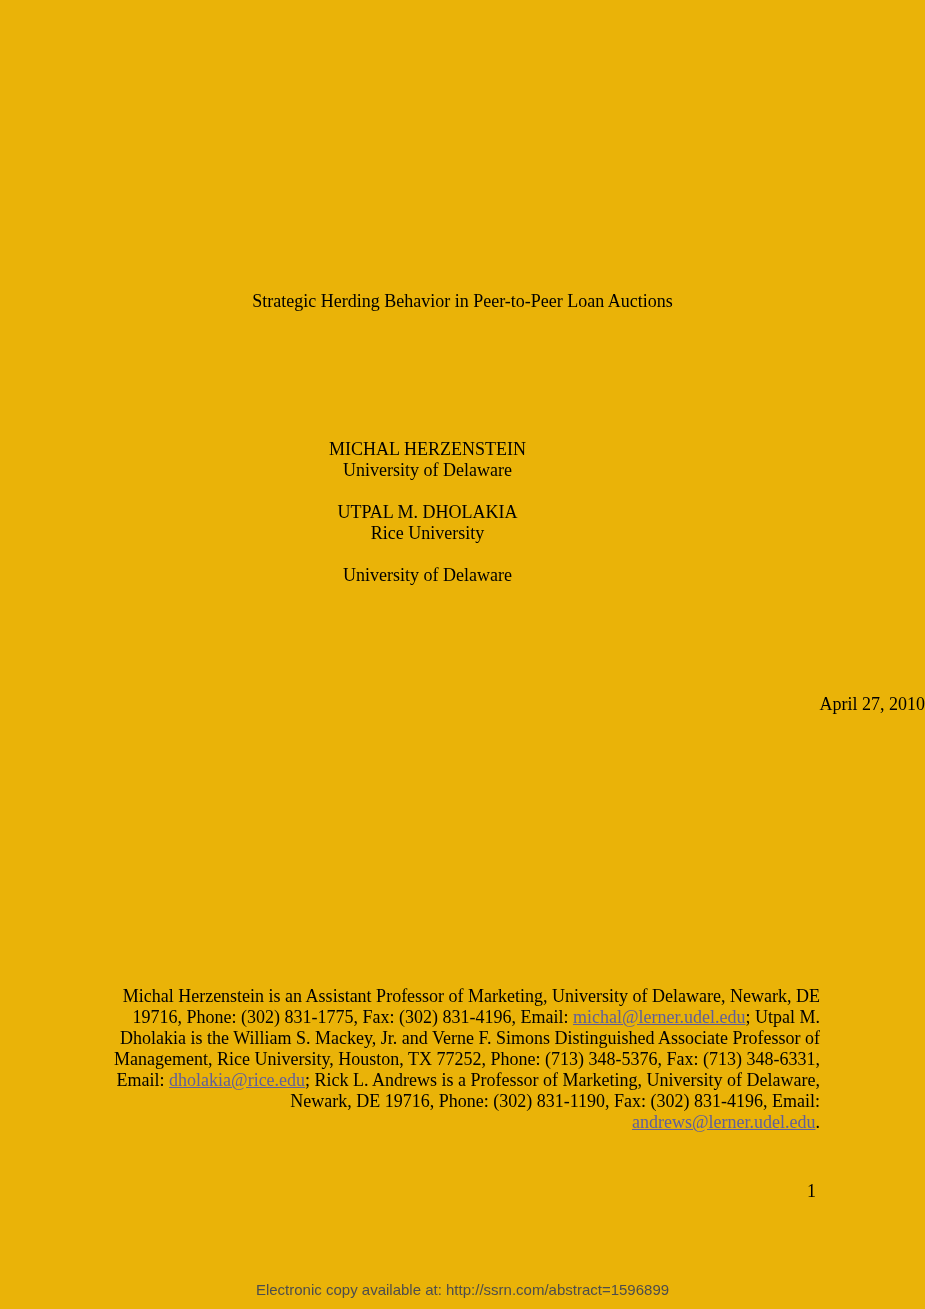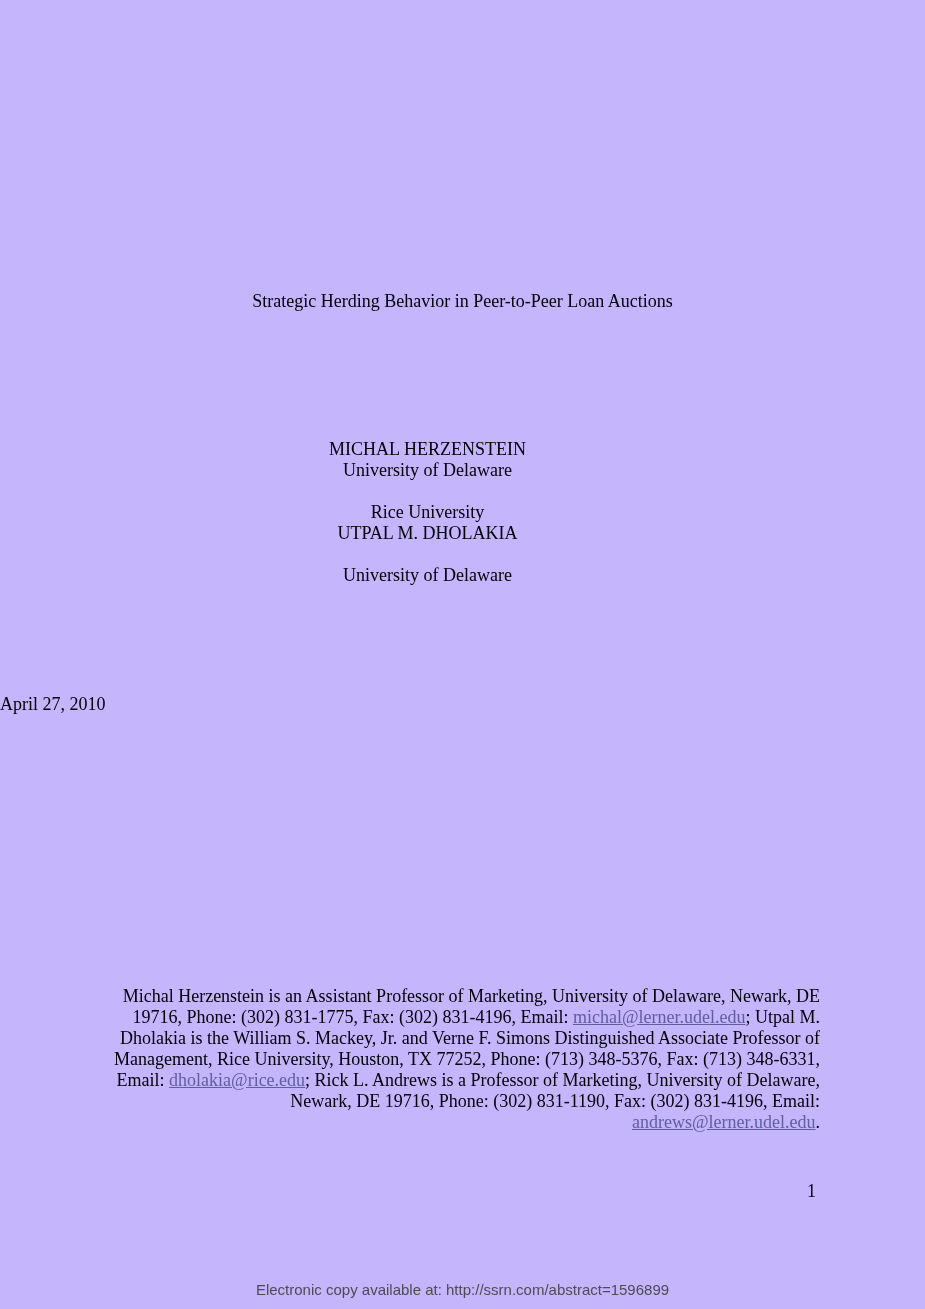--- a/index.html
+++ b/index.html
@@ -4,21 +4,21 @@
 <style>
   html, body {
     margin: 0;
     padding: 0;
     background: #ffffff;
   }
   .page {
     position: relative;
     width: 925px;
     height: 1309px;
-    background: #c4b5fd;
+    background: #eab308;
     font-family: "Liberation Serif", serif;
     color: #000000;
     overflow: hidden;
   }
   .doc-title {
     position: absolute;
     top: 291px;
     left: 0;
     width: 925px;
     text-align: center;
@@ -35,21 +35,21 @@
     line-height: 21px;
   }
   .author-block {
     margin-bottom: 21px;
   }
   .doc-date {
     position: absolute;
     top: 694px;
     left: 0;
     width: 925px;
-    text-align: left;
+    text-align: right;
     font-size: 18px;
     line-height: 21px;
   }
   .footnote {
     position: absolute;
     top: 986px;
     left: 110px;
     width: 710px;
     font-size: 18px;
     line-height: 21px;
@@ -85,22 +85,22 @@
 <div class="page" style="color: rgb(0, 0, 0);">
 
   <div class="doc-title">Strategic Herding Behavior in Peer-to-Peer Loan Auctions</div>
 
   <div class="authors">
     <div class="author-block">
       <div>MICHAL HERZENSTEIN</div>
       <div>University of Delaware</div>
     </div>
     <div class="author-block">
+      <div>UTPAL M. DHOLAKIA</div>
       <div>Rice University</div>
-      <div>UTPAL M. DHOLAKIA</div>
     </div>
     <div class="author-block">
       <div>University of Delaware</div>
     </div>
   </div>
 
   <div class="doc-date">April 27, 2010</div>
 
   <div class="footnote" id="footnote"><span>Michal Herzenstein is an Assistant Professor of Marketing, University of Delaware, Newark, DE 19716, Phone: (302) 831-1775, Fax: (302) 831-4196, Email: </span><a style="color: rgb(95, 95, 156);">michal@lerner.udel.edu</a><span>; Utpal M. Dholakia is the William S. Mackey, Jr. and Verne F. Simons Distinguished Associate Professor of Management, Rice University, Houston, TX 77252, Phone: (713) 348-5376, Fax: (713) 348-6331, Email: </span><a style="color: rgb(95, 95, 156);">dholakia@rice.edu</a><span>; Rick L. Andrews is a Professor of Marketing, University of Delaware, Newark, DE 19716, Phone: (302) 831-1190, Fax: (302) 831-4196, Email: </span><a style="color: rgb(95, 95, 156);">andrews@lerner.udel.edu</a><span>.</span></div>
 

